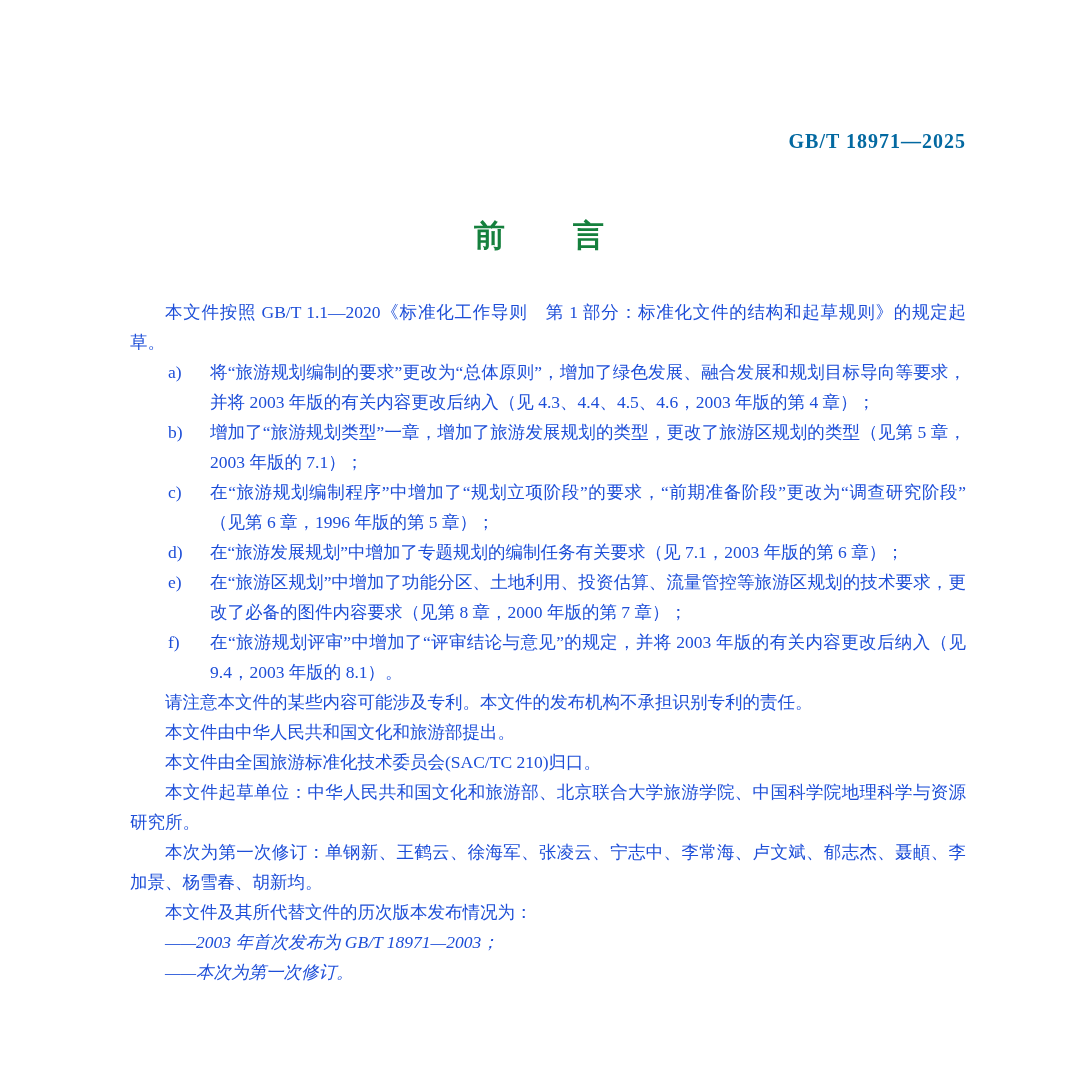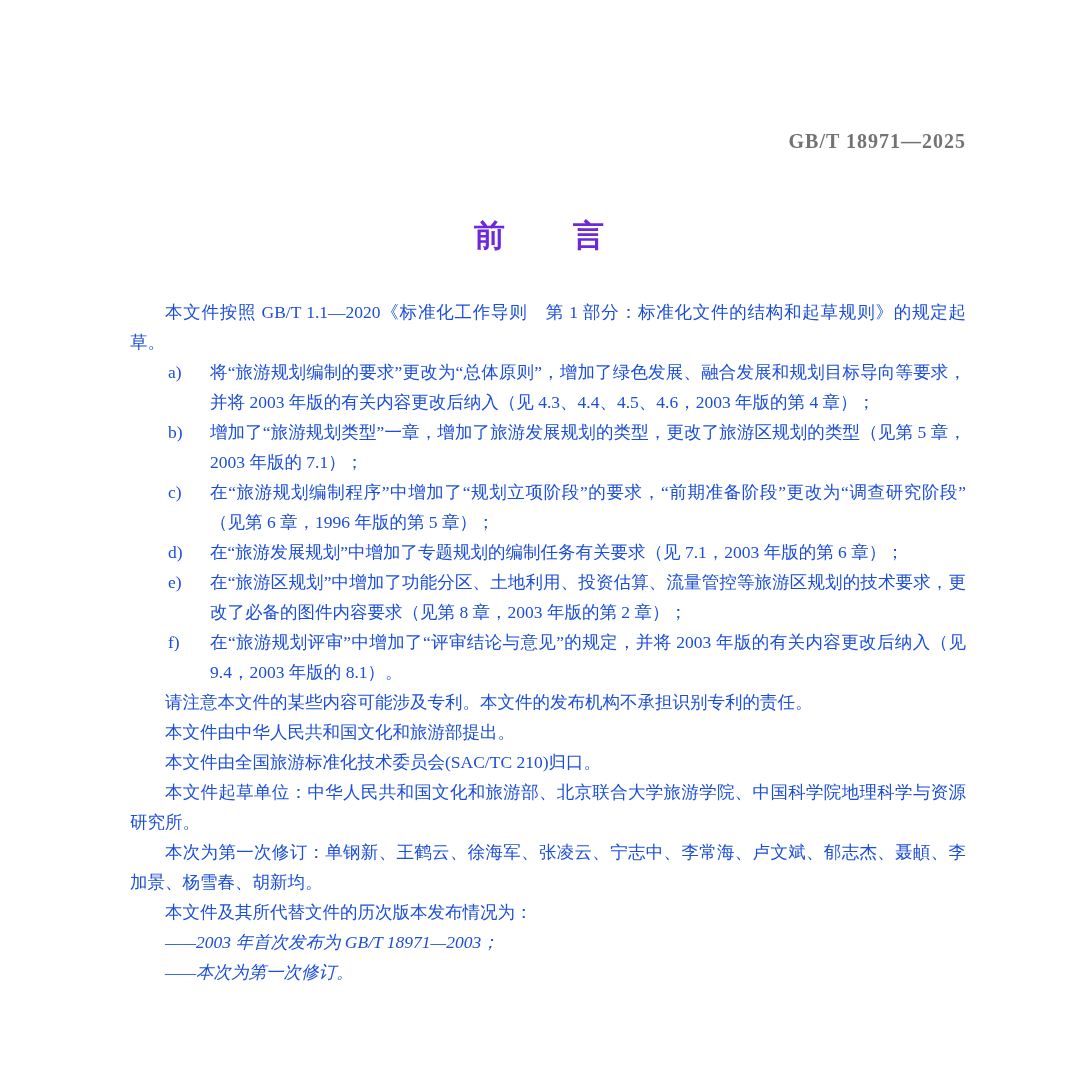--- a/index.html
+++ b/index.html
@@ -12,32 +12,32 @@
     font-family:"Liberation Serif","DejaVu Serif",serif;
     overflow:hidden;
   }
   .doc-code{
     position:absolute;
     top:130px;
     right:114px;
     font-size:20px;
     font-weight:600;
     letter-spacing:1px;
-    color:#737373;
+    color:#0369a1;
     font-family:"Liberation Serif","DejaVu Serif",serif;
   }
   .doc-title{
     position:absolute;
     top:215px;
     left:0;
     width:100%;
     text-align:center;
     font-size:31px;
     font-weight:bold;
-    color:#6d28d9;
+    color:#15803d;
     font-family:"Liberation Sans","DejaVu Sans",sans-serif;
     letter-spacing:2px;
   }
   .content{
     position:absolute;
     top:297px;
     left:130px;
     width:836px;
     font-size:17.5px;
     line-height:30px;
@@ -90,21 +90,21 @@
     <div class="list-item">
       <span class="list-label">c)</span>
       <span class="list-text">在“旅游规划编制程序”中增加了“规划立项阶段”的要求，“前期准备阶段”更改为“调查研究阶段”（见第 6 章，1996 年版的第 5 章）；</span>
     </div>
     <div class="list-item">
       <span class="list-label">d)</span>
       <span class="list-text">在“旅游发展规划”中增加了专题规划的编制任务有关要求（见 7.1，2003 年版的第 6 章）；</span>
     </div>
     <div class="list-item">
       <span class="list-label">e)</span>
-      <span class="list-text">在“旅游区规划”中增加了功能分区、土地利用、投资估算、流量管控等旅游区规划的技术要求，更改了必备的图件内容要求（见第 8 章，2003 年版的第 2 章）；</span>
+      <span class="list-text">在“旅游区规划”中增加了功能分区、土地利用、投资估算、流量管控等旅游区规划的技术要求，更改了必备的图件内容要求（见第 8 章，2000 年版的第 7 章）；</span>
     </div>
     <div class="list-item">
       <span class="list-label">f)</span>
       <span class="list-text">在“旅游规划评审”中增加了“评审结论与意见”的规定，并将 2003 年版的有关内容更改后纳入（见 9.4，2003 年版的 8.1）。</span>
     </div>
 
     <p class="para">请注意本文件的某些内容可能涉及专利。本文件的发布机构不承担识别专利的责任。</p>
     <p class="para">本文件由中华人民共和国文化和旅游部提出。</p>
     <p class="para">本文件由全国旅游标准化技术委员会(SAC/TC 210)归口。</p>
     <p class="para">本文件起草单位：中华人民共和国文化和旅游部、北京联合大学旅游学院、中国科学院地理科学与资源研究所。</p>

